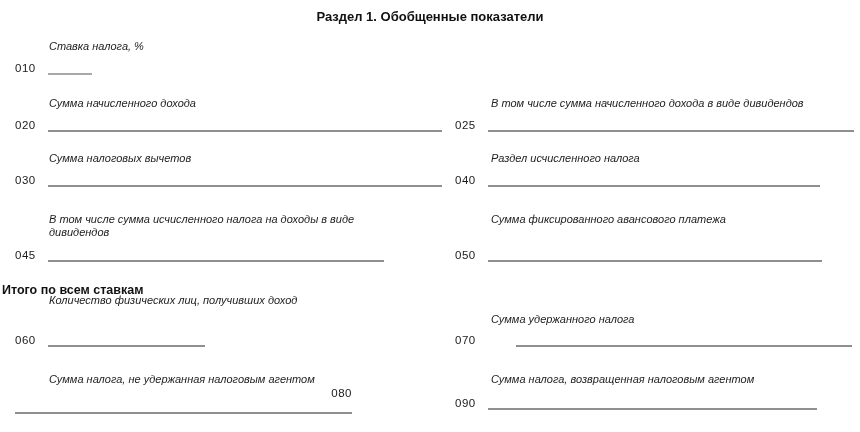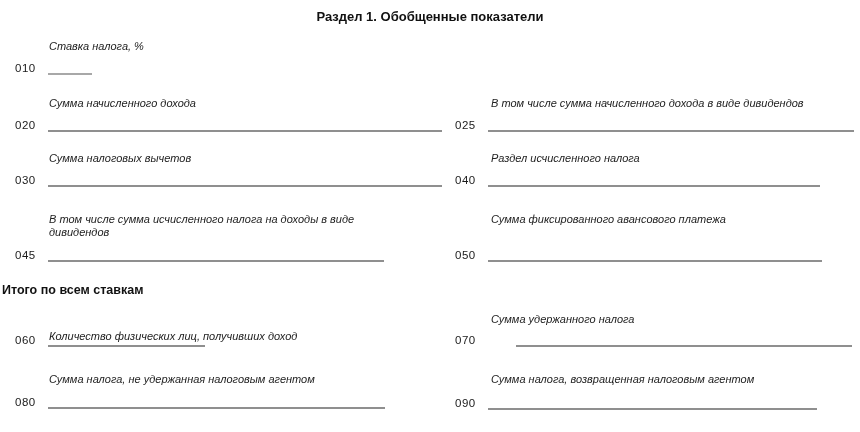--- a/index.html
+++ b/index.html
@@ -99,36 +99,36 @@
     <span class="code">045</span>
     <span class="line" style="width:336px;"></span>
   </div>
   <div class="row" style="left:455px; top:248px;">
     <span class="code">050</span>
     <span class="line" style="width:334px;"></span>
   </div>
 
   <div class="heading" style="left:2px; top:283px;">Итого по всем ставкам</div>
 
-  <div class="lbl" style="left:49px; top:330px;text-align:center;">Количество физических лиц, получивших доход</div>
+  <div class="lbl" style="left:49px; top:294px;text-align:center;">Количество физических лиц, получивших доход</div>
   <div class="lbl" style="left:491px; top:313px;">Сумма удержанного налога</div>
 
   <div class="row" style="left:15px; top:333px;">
     <span class="code">060</span>
     <span class="line" style="width:157px;"></span>
   </div>
   <div class="row" style="left:455px; top:333px;gap:40px;">
     <span class="code">070</span>
     <span class="line" style="width:336px;"></span>
   </div>
 
   <div class="lbl" style="left:49px; top:373px;">Сумма налога, не удержанная налоговым агентом</div>
   <div class="lbl" style="left:491px; top:373px;">Сумма налога, возвращенная налоговым агентом</div>
 
-  <div class="row" style="left:15px; top:395px;">
+  <div class="row" style="left:15px; top:386px;flex-direction:column;">
     <span class="code">080</span>
     <span class="line" style="width:337px;"></span>
   </div>
   <div class="row" style="left:455px; top:396px;">
     <span class="code">090</span>
     <span class="line" style="width:329px;"></span>
   </div>
 
 </div>
 

